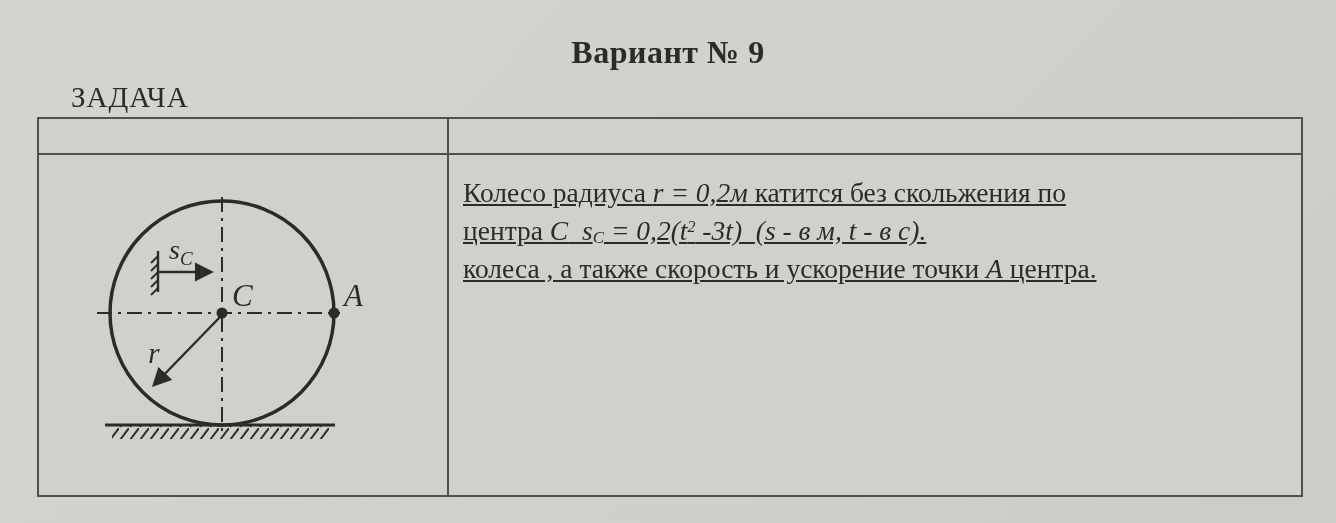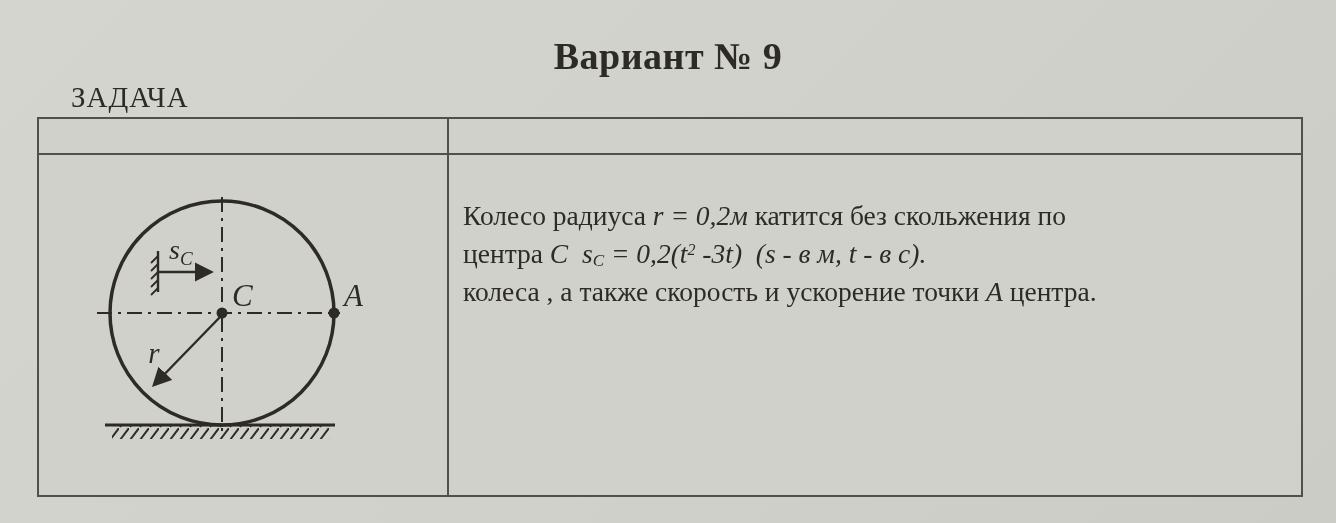--- a/index.html
+++ b/index.html
@@ -10,39 +10,39 @@
   *{margin:0;padding:0;box-sizing:border-box;}
   html,body{width:1336px;height:523px;overflow:hidden;}
   body{
     background:linear-gradient(135deg,#d5d5cf 0%,#d1d1cb 55%,#ccccc6 100%);
     font-family:"Liberation Serif","DejaVu Serif",serif;
     color:var(--ink);
   }
   .page{position:relative;width:1336px;height:523px;}
   .doc-title{
     position:absolute;top:34px;left:0;width:1336px;
-    text-align:center;font-weight:bold;font-size:38px;letter-spacing:.5px;
+    text-align:center;font-weight:bold;font-size:32px;letter-spacing:.5px;
   }
   .section-heading{
     position:absolute;top:81px;left:71px;
     font-weight:normal;font-size:29px;letter-spacing:1px;
   }
   .task-table{
     position:absolute;left:37px;top:117px;width:1266px;height:380px;
     border:2px solid var(--border);
     display:grid;
     grid-template-columns:410px 1fr;
     grid-template-rows:36px 1fr;
     background:var(--paper);
   }
   .cell{min-width:0;min-height:0;}
   .cell.col-left{border-right:2px solid var(--border);}
   .cell.row-head{border-bottom:2px solid var(--border);}
   .diagram-cell{display:flex;align-items:flex-start;justify-content:flex-start;}
-  .problem-cell{padding:42px 18px 0 14px;}
+  .problem-cell{padding:19px 18px 0 14px;text-decoration:underline;}
   .pline{
     font-size:27.5px;line-height:38px;white-space:pre-wrap;
     color:var(--ink);
   }
   .pline .it{font-style:italic;}
   .pline sub{font-size:0.62em;vertical-align:-0.2em;line-height:0;}
   .pline sup{font-size:0.58em;vertical-align:0.5em;line-height:0;}
   svg text{fill:var(--ink);}
   .dstroke{stroke:var(--ink);fill:none;}
 </style>

